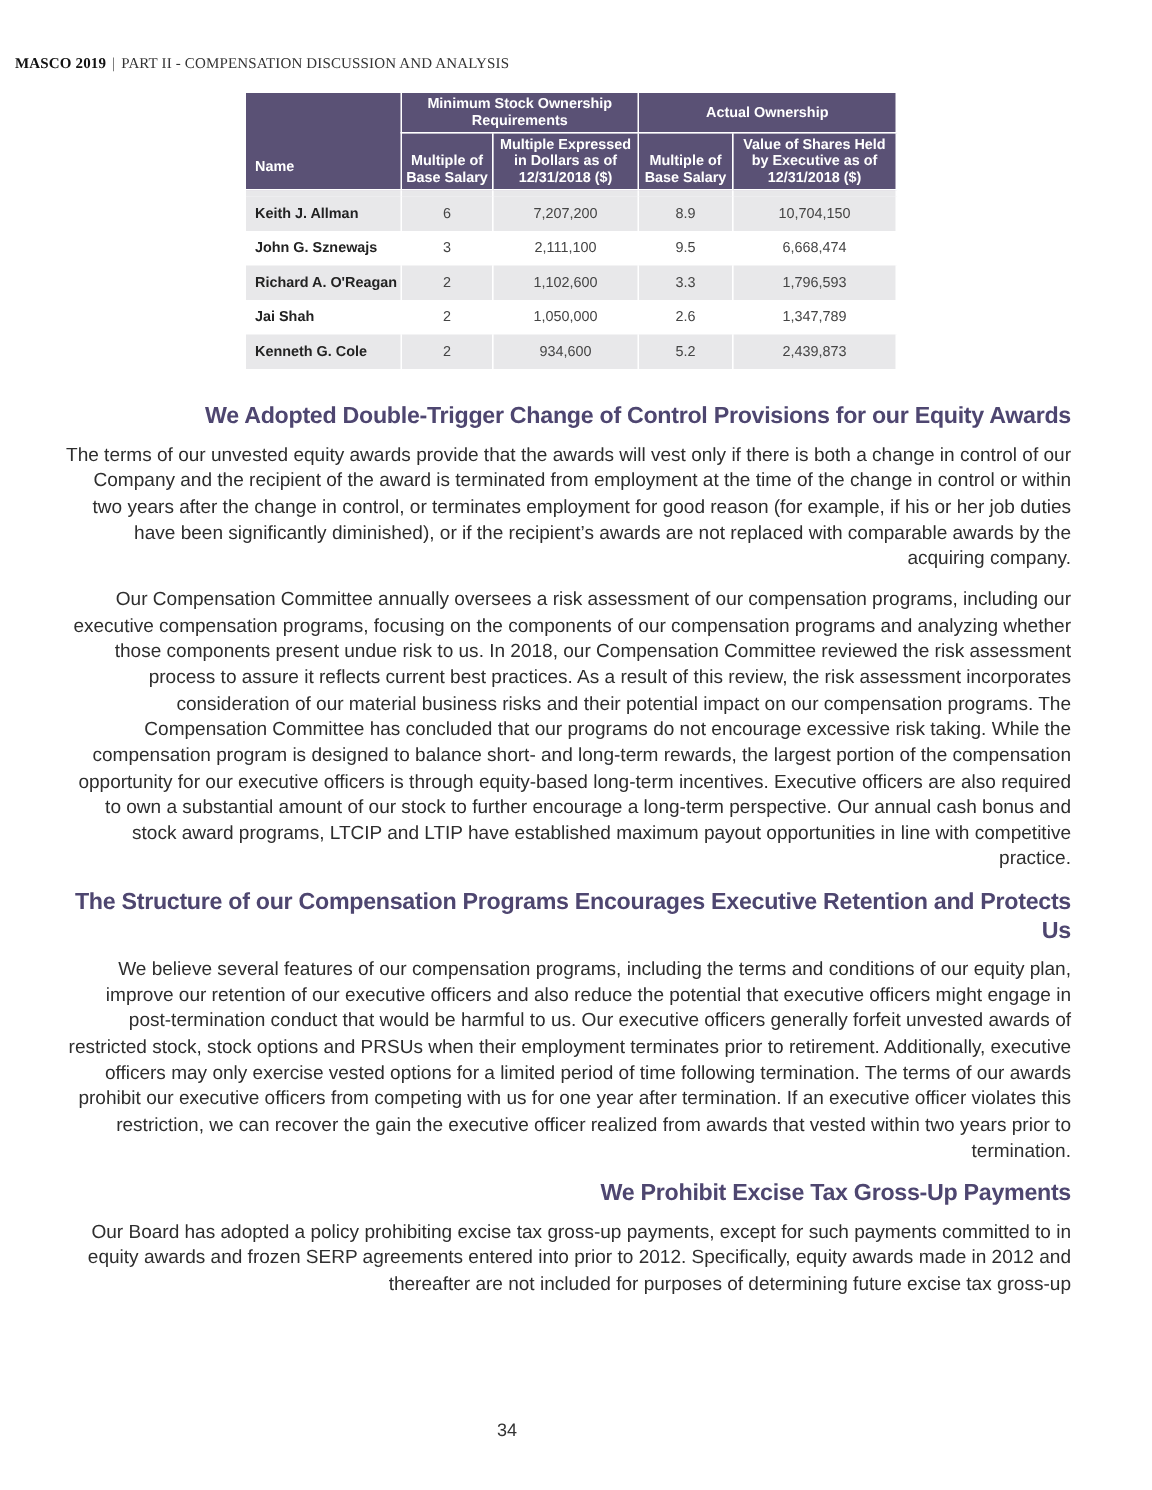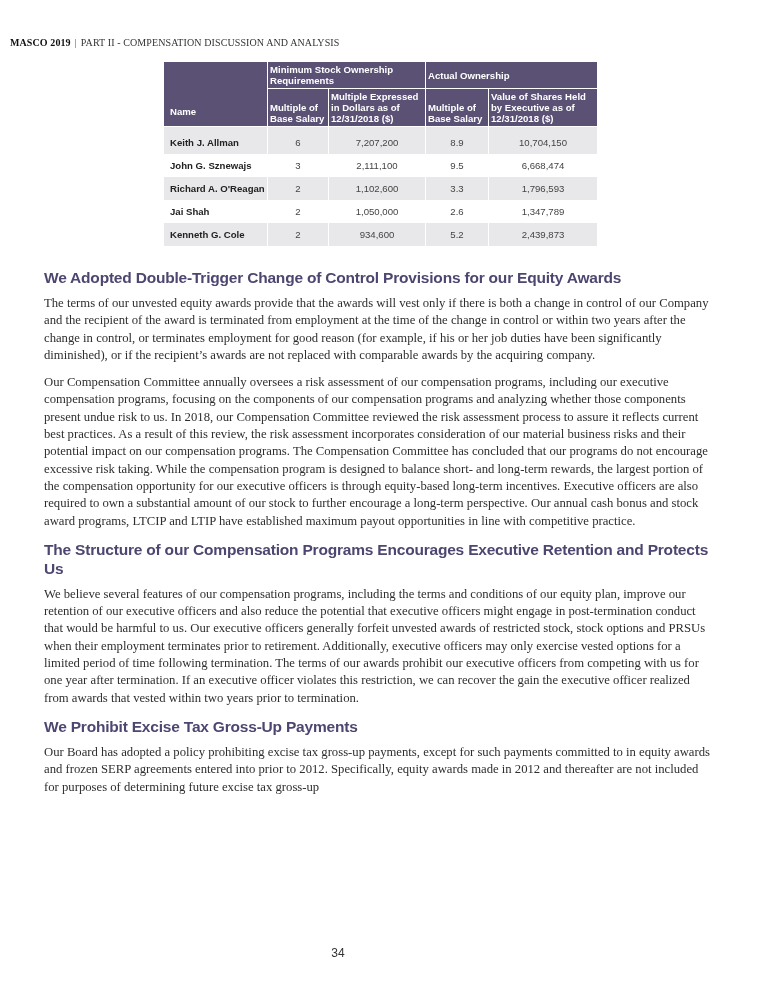--- a/index.html
+++ b/index.html
@@ -2,32 +2,32 @@
 <html><head>
 <meta charset="utf-8">
 <style>
   html, body { margin: 0; padding: 0; background: #ffffff; }
   body { width: 768px; height: 993px; position: relative; overflow: hidden; font-family: "Liberation Sans", sans-serif; color: #2b2b2b; }
   .page-header { position: absolute; left: 10px; top: 37px; font-size: 10px; color: #333; letter-spacing: 0.1px; font-family: Liberation Serif, serif; }
   .page-header .brand { font-weight: bold; color: #111; }
   .page-header .sep { margin: 0 4px; color: #555; }
 
   table.own { position: absolute; left: 163px; top: 61px; width: 435px; border-collapse: collapse; font-size: 9.6px; }
-  table.own th { background: #5a5175; color: #ffffff; font-weight: bold; text-align: left; padding: 2px 2px; line-height: 11px; border: 1px solid #ffffff; vertical-align: bottom; }
+  table.own th { background: #5a5175; color: #ffffff; font-weight: bold; text-align: center; padding: 2px 2px; line-height: 11px; border: 1px solid #ffffff; vertical-align: bottom; }
   table.own th.name-h { text-align: left; padding-left: 6px; padding-bottom: 9px; }
   table.own th.grp { vertical-align: middle; height: 22px; border-bottom: 1px solid #ffffff; }
   table.own td { text-align: center; padding: 0 2px; height: 23px; color: #444; border-left: 1px solid #ffffff; border-right: 1px solid #ffffff; }
   table.own td.nm { text-align: left; padding-left: 6px; font-weight: bold; color: #222; }
   table.own tr.odd td { background: #e8e8ea; }
   table.own tr.even td { background: #ffffff; }
   table.own tr.spacer td { height: 4px; background: #e8e8ea; }
 
-  .content { position: absolute; left: 44px; top: 268px; width: 670px; }
+  .content { position: absolute; left: 44px; top: 268px; width: 670px; text-align: right; }
   h2 { color: #4e4670; font-size: 15.5px; font-weight: bold; margin: 0 0 8px 0; line-height: 19px; letter-spacing: -0.2px; }
-  p { font-size: 12.7px; line-height: 17.3px; margin: 0 0 10px 0; color: #2e2e2e; font-family: Liberation Serif, serif; }
+  p { font-size: 12.7px; line-height: 17.3px; margin: 0 0 10px 0; color: #2e2e2e; }
   .sec2 { margin-top: 4px; }
   .page-number { position: absolute; top: 946px; left: 0; width: 676px; text-align: center; font-size: 12px; color: #333; }
 </style>
 </head>
 <body>
 
 <div class="page-header">
   <span class="brand">MASCO 2019</span><span class="sep">|</span><span>PART II - COMPENSATION DISCUSSION AND ANALYSIS</span>
 </div>
 

